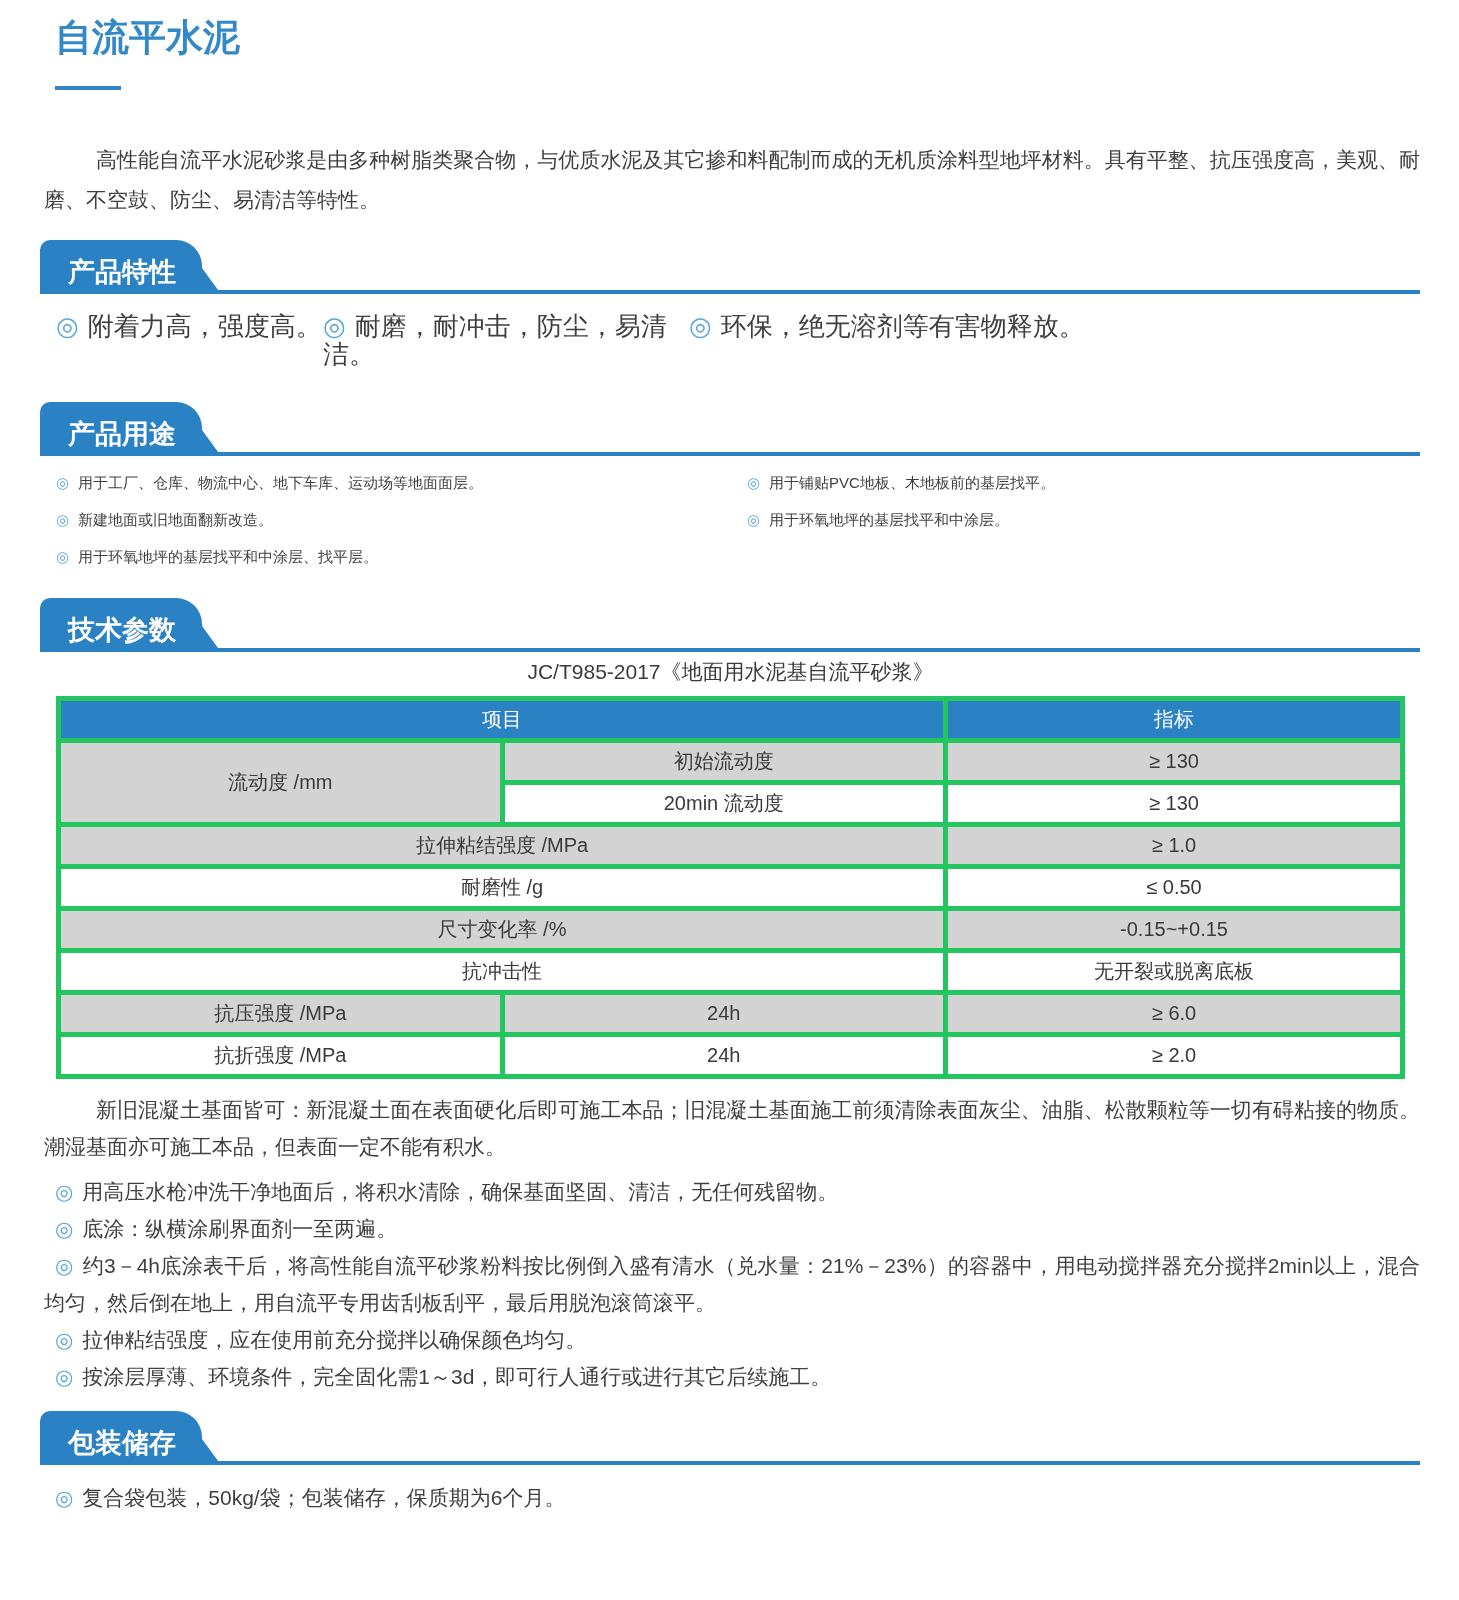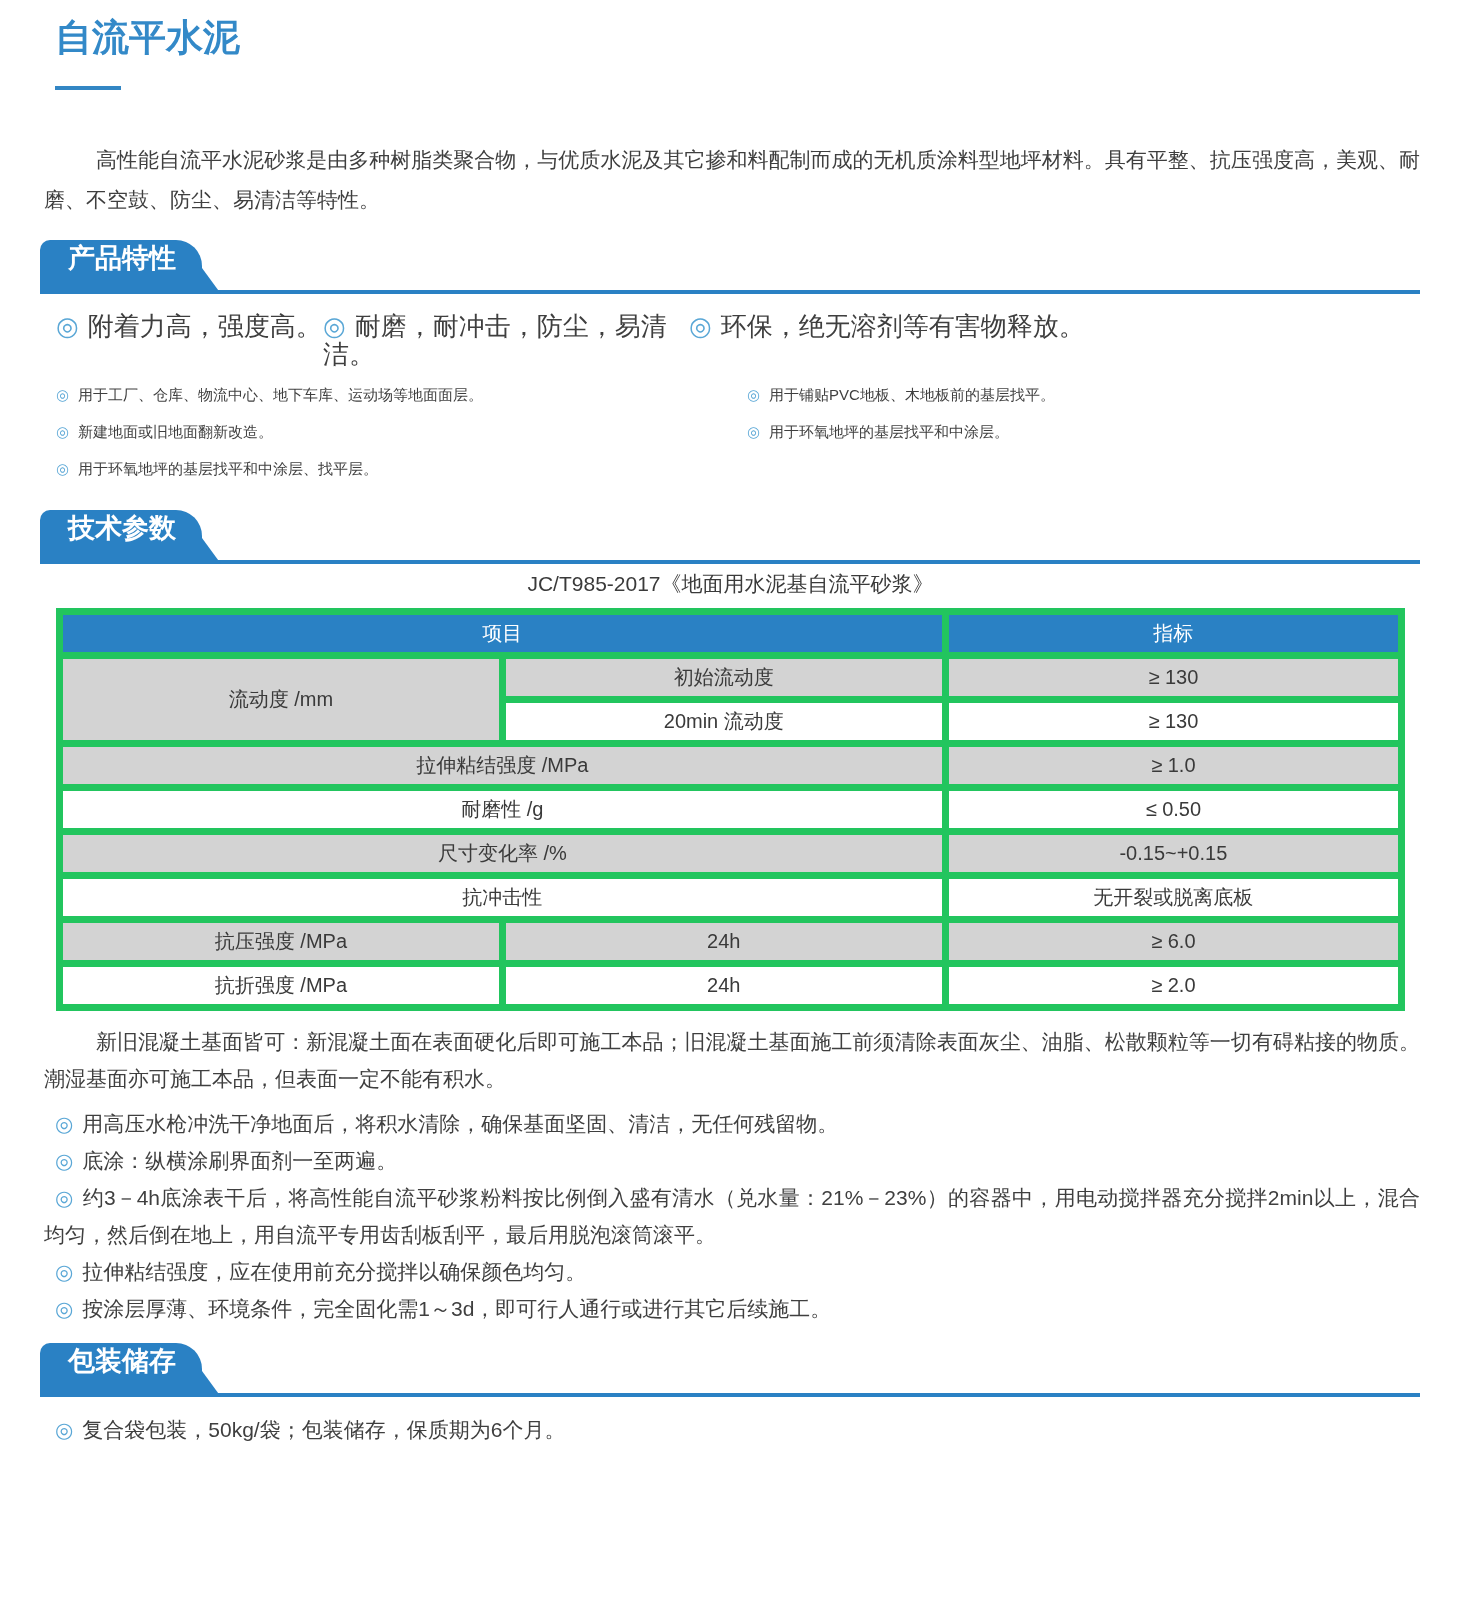--- a/index.html
+++ b/index.html
@@ -45,21 +45,21 @@
   }
   .sec-tab {
     position: absolute;
     left: 0; bottom: -4px;
     height: 54px;
     background: #2a81c4;
     color: #ffffff;
     font-size: 27px;
     font-weight: bold;
     display: flex;
-    align-items: flex-start;
+    align-items: flex-end;
     padding: 0 26px 4px 28px;
     border-radius: 10px 26px 0 0;
   }
   .sec-tab::after {
     content: "";
     position: absolute;
     right: -19px; bottom: 0;
     width: 0; height: 0;
     border-bottom: 26px solid #2a81c4;
     border-right: 19px solid transparent;
@@ -96,21 +96,21 @@
   }
   table.specs {
     margin: 10px 0 0 16px;
     width: 1349px;
     border-collapse: collapse;
     border: 2px solid #4d4d4d;
     font-size: 20px;
     color: #3a3a3a;
   }
   table.specs th, table.specs td {
-    border: 7px solid #22c55e;
+    border: 5px solid #22c55e;
     text-align: center;
     padding: 5px 10px;
     height: 36px;
     font-weight: normal;
   }
   table.specs thead th {
     background: #2a81c4;
     color: #ffffff;
     border-bottom: 2px solid #4d4d4d;
   }
@@ -157,20 +157,25 @@
       </div>
     </div>
     <div class="feature-row">
       <div class="f-item-0"><span class="blt">◎</span><span>附着力高，强度高。</span></div>
       <div class="f-item-1"><span class="blt">◎</span><span>耐磨，耐冲击，防尘，易清洁。</span></div>
       <div class="f-item-2"><span class="blt">◎</span><span>环保，绝无溶剂等有害物释放。</span></div>
     </div>
   </section>
 
   <section>
+    <div class="sec-header mt-uses">
+      <div class="sec-tab">
+        <span>产品用途</span>
+      </div>
+    </div>
     <div class="uses-row">
       <div class="uses-col-left">
         <div class="u-item"><span class="blt">◎</span><span>用于工厂、仓库、物流中心、地下车库、运动场等地面面层。</span></div>
         <div class="u-item"><span class="blt">◎</span><span>新建地面或旧地面翻新改造。</span></div>
         <div class="u-item"><span class="blt">◎</span><span>用于环氧地坪的基层找平和中涂层、找平层。</span></div>
       </div>
       <div class="uses-col-right">
         <div class="u-item"><span class="blt">◎</span><span>用于铺贴PVC地板、木地板前的基层找平。</span></div>
         <div class="u-item"><span class="blt">◎</span><span>用于环氧地坪的基层找平和中涂层。</span></div>
       </div>

